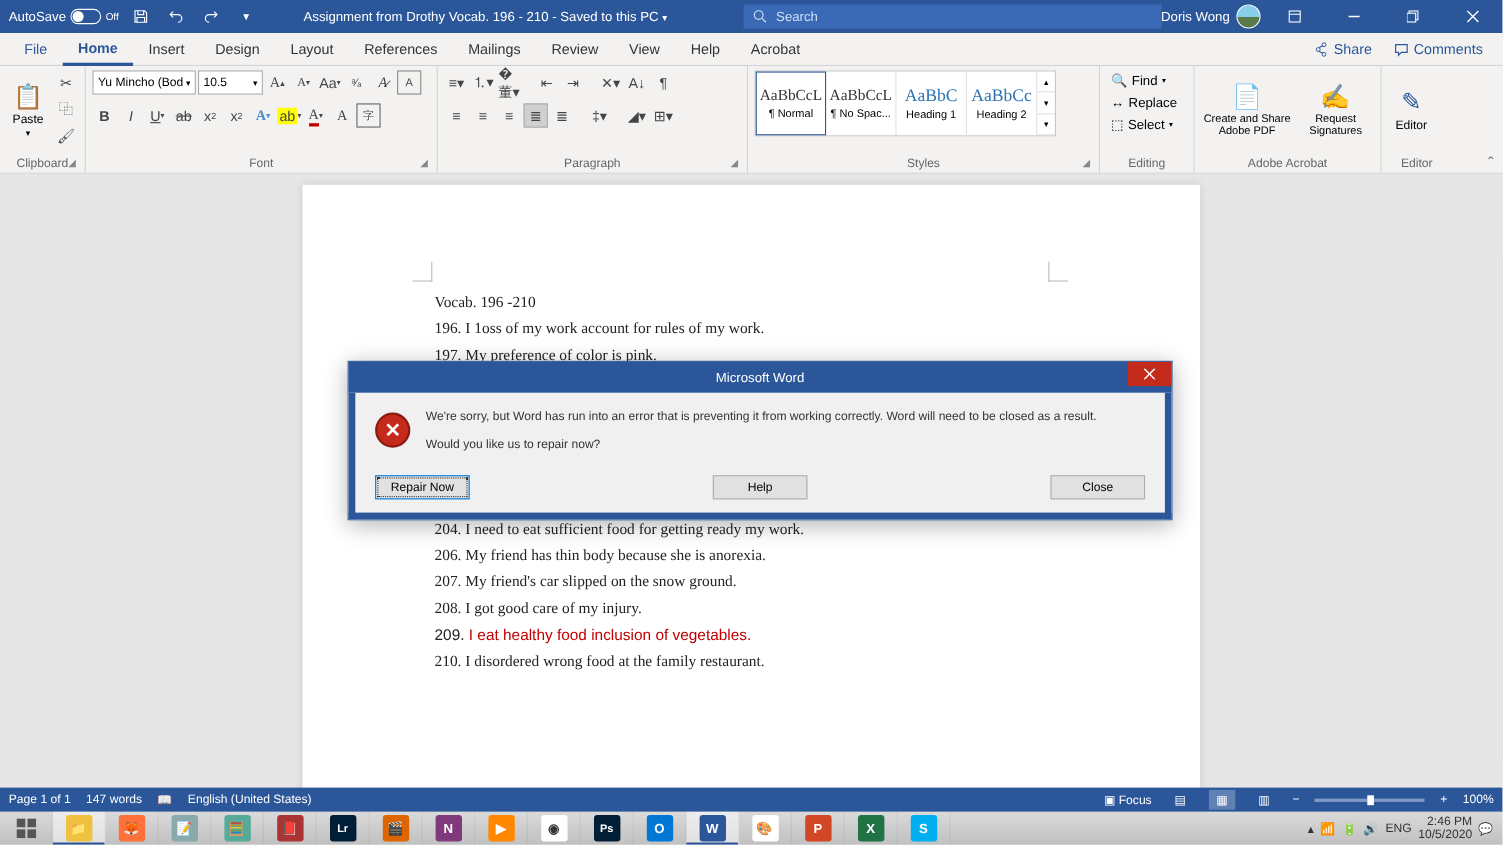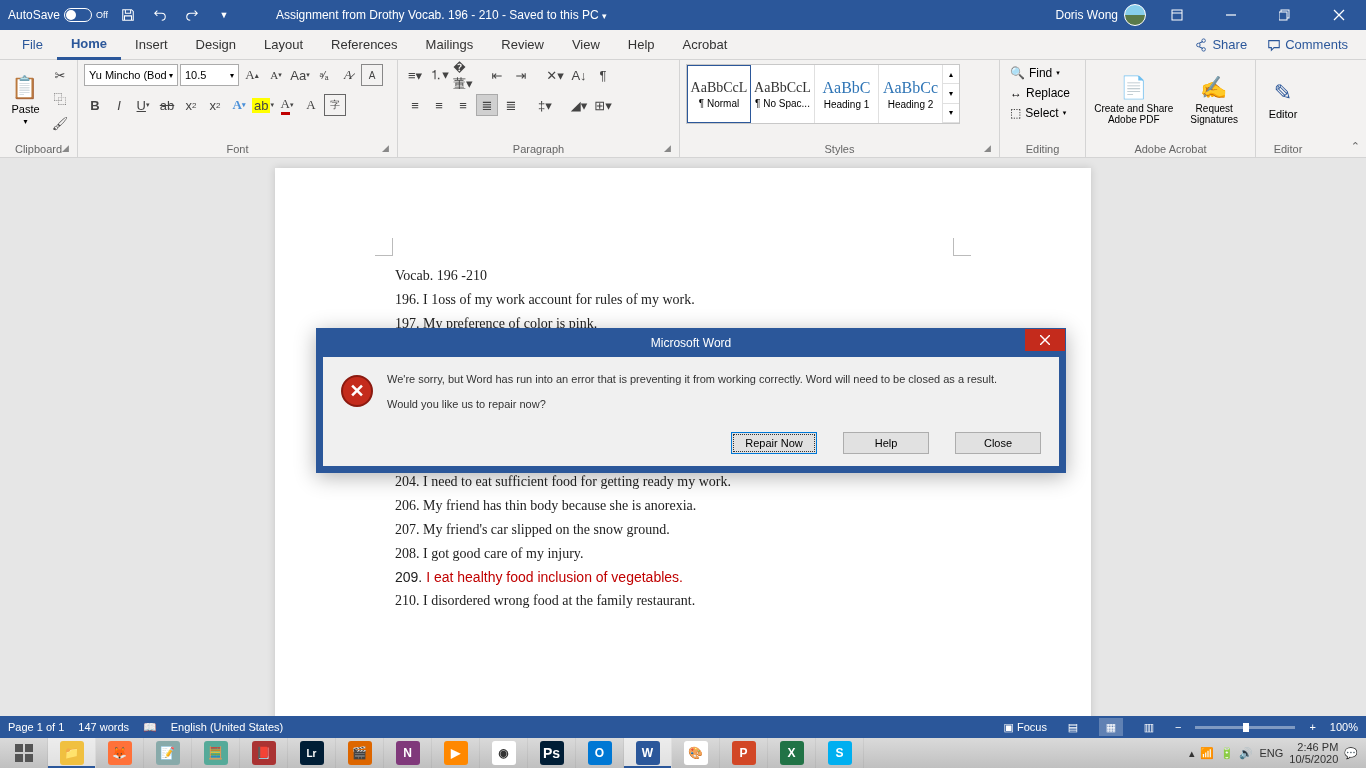--- a/index.html
+++ b/index.html
@@ -70,21 +70,21 @@
 
 .dialog-overlay { position: absolute; top: 328px; left: 316px; width: 750px; z-index: 100; box-shadow: 0 4px 20px rgba(0,0,0,0.3); }
 .dlg-frame { border: 1px solid #2b579a; }
 .dlg-title { height: 28px; background: #2b579a; color: #fff; display: flex; align-items: center; justify-content: center; font-size: 12px; position: relative; }
 .dlg-close { position: absolute; right: 0; top: 0; width: 40px; height: 22px; background: #c42b1c; display: flex; align-items: center; justify-content: center; cursor: pointer; }
 .dlg-body { background: #f0f0f0; border: 6px solid #2b579a; border-top: none; padding: 14px 18px 12px; }
 .dlg-content { display: flex; gap: 14px; align-items: flex-start; }
 .err-icon { width: 32px; height: 32px; border-radius: 50%; background: #c42b1c; display: flex; align-items: center; justify-content: center; color: #fff; font-weight: bold; font-size: 18px; border: 2px solid #8b1a10; flex-shrink: 0; margin-top: 4px;}
 .dlg-text { font-size: 11px; color: #333; line-height: 1.5; }
 .dlg-text p { margin-bottom: 8px; }
-.dlg-buttons { display: flex; justify-content: flex-end; gap: 26px; margin-top: 12px; }
+.dlg-buttons { display: flex; justify-content: space-between; gap: 26px; margin-top: 12px; }
 .dlg-btn { width: 86px; height: 22px; background: #e1e1e1; border: 1px solid #adadad; font-size: 11px; cursor: pointer; display: flex; align-items: center; justify-content: center; }
 .dlg-btn.focus { border: 1px solid #0078d7; outline: 1px dotted #333; outline-offset: -3px; }
 
 
 .statusbar { position: absolute; bottom: 30px; left: 0; right: 0; height: 22px; background: #2b579a; color: #fff; display: flex; align-items: center; font-size: 11px; padding: 0 8px; gap: 14px; }
 .statusbar .spacer { flex: 1; }
 .view-btn { width: 24px; height: 18px; display: flex; align-items: center; justify-content: center; cursor: pointer; }
 .view-btn.sel { background: rgba(255,255,255,0.25); }
 .zoom-slider { width: 100px; height: 3px; background: rgba(255,255,255,0.4); position: relative; }
 .zoom-slider::after { content: ''; position: absolute; left: 48px; top: -3px; width: 6px; height: 9px; background: #fff; }
@@ -122,20 +122,27 @@
       </div>
     <div class="qat-btn">
         <svg width="14" height="14" viewBox="0 0 16 16">
           <path fill="none" stroke="#fff" stroke-width="1.2" d="M11 3l3 3-3 3 M14 6H6a4 4 0 0 0 0 8"></path>
         </svg>
       </div>
     <div class="qat-btn" style="font-size:9px">▼</div>
   </div>
   <div class="center">
     <span>Assignment from Drothy  Vocab. 196 - 210  -  Saved to this PC</span> <span style="font-size:9px">▾</span>
+  </div>
+  <div class="search-box">
+    <svg width="14" height="14" viewBox="0 0 16 16">
+        <circle cx="6.5" cy="6.5" r="4.5" fill="none" stroke="#cfe0f5" stroke-width="1.2"></circle>
+        <line x1="10" y1="10" x2="14" y2="14" stroke="#cfe0f5" stroke-width="1.2"></line>
+      </svg>
+    <span>Search</span>
   </div>
   <div class="right">
     <div class="user-block">
       <span>Doris Wong</span>
       <div class="avatar"></div>
     </div>
     <div class="winbtn">
         <svg width="12" height="12" viewBox="0 0 12 12">
           <rect x="1" y="1" width="10" height="10" fill="none" stroke="#fff"></rect>
           <line x1="1" y1="4" x2="11" y2="4" stroke="#fff"></line>
@@ -460,21 +467,21 @@
   <div class="task-btn">
       <div class="app-ico" style="background:#80397b">N</div>
     </div>
   <div class="task-btn">
       <div class="app-ico" style="background:#f80">▶</div>
     </div>
   <div class="task-btn">
       <div class="app-ico" style="background:#fff;color:#333">◉</div>
     </div>
   <div class="task-btn">
-      <div class="app-ico" style="background:#001e36;font-size:14px">Ps</div>
+      <div class="app-ico" style="background:#001e36;font-size:10px">Ps</div>
     </div>
   <div class="task-btn">
       <div class="app-ico" style="background:#0078d4">O</div>
     </div>
   <div class="task-btn active">
       <div class="app-ico" style="background:#2b579a">W</div>
     </div>
   <div class="task-btn">
       <div class="app-ico" style="background:#fff">🎨</div>
     </div>

